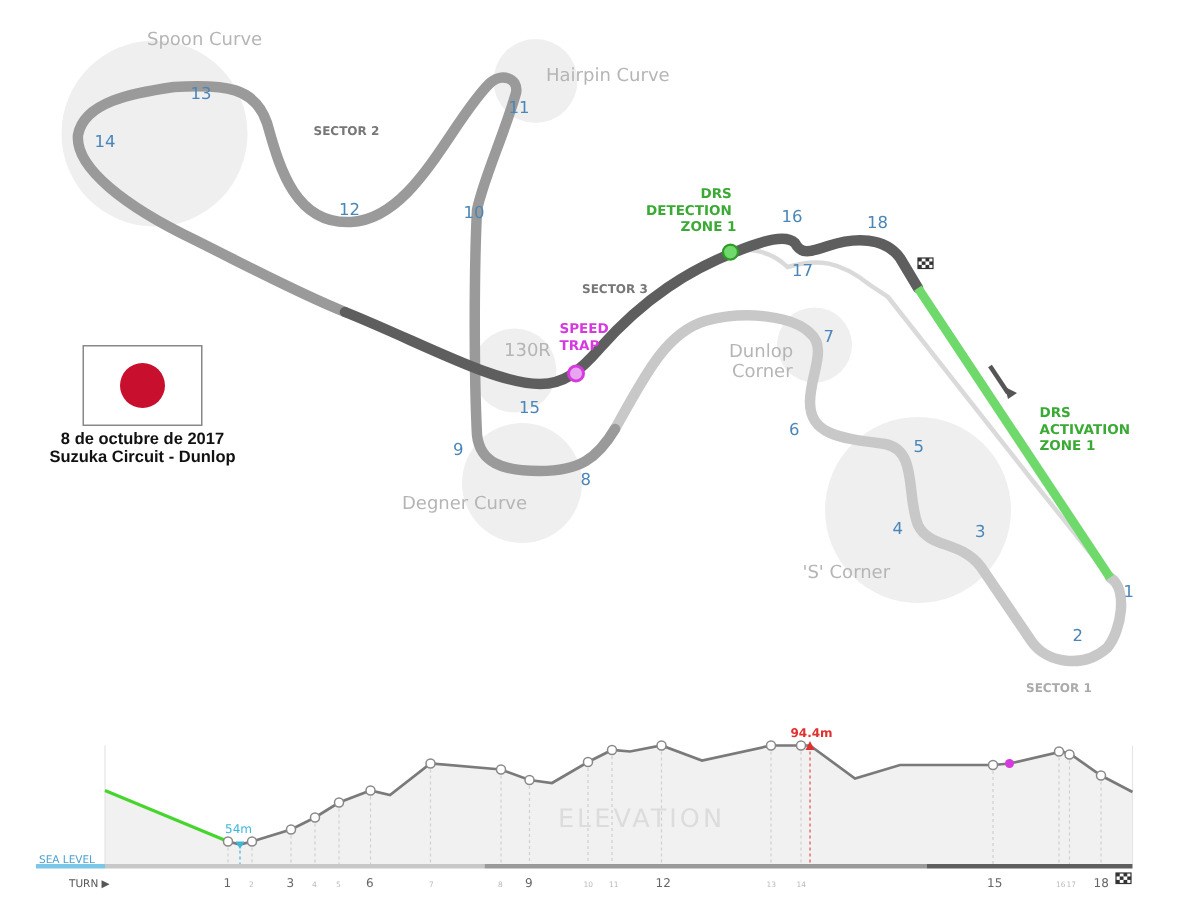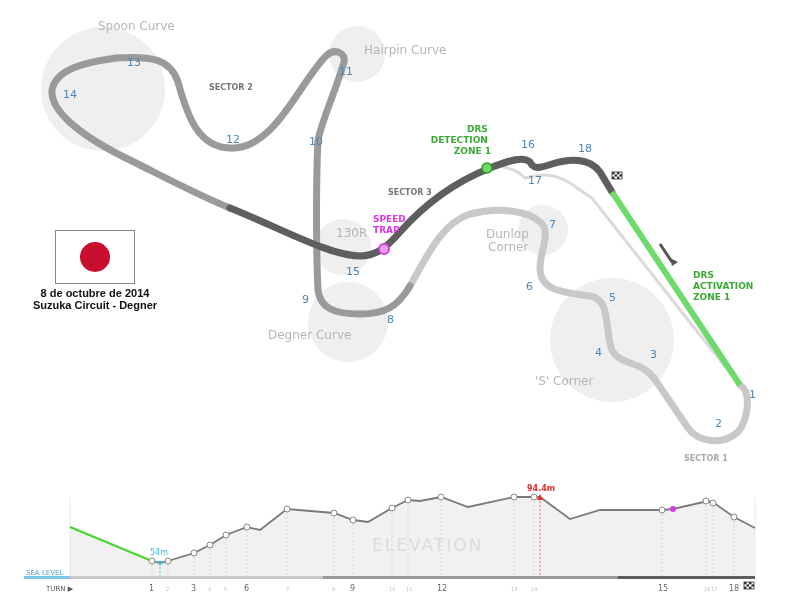--- a/index.html
+++ b/index.html
@@ -105,22 +105,22 @@
     <text class="turn-num" x="521" y="148">16</text>
     <text class="turn-num" x="528" y="184">17</text>
     <text class="turn-num" x="578" y="152">18</text>
   </g>
 </svg>
 
 <div class="info">
   <div class="flag">
       <div class="sun"></div>
     </div>
-  <div class="date">8 de octubre de 2014</div>
-  <div class="place">Suzuka Circuit - Degner</div>
+  <div class="date">8 de octubre de 2017</div>
+  <div class="place">Suzuka Circuit - Dunlop</div>
 </div>
 
 <svg id="elev" viewBox="0 480 800 120" width="800" height="120">
 
   <path d="M70,527 L152,561 L160,563 L168,561 L194,553 L210,545 L226,535 L247,527 L260,530 L287,509 L334,513 L353,520 L368,522 L392,508 L408,500 L420,501 L441,497 L468,507 L514,497 L534,497 L540,497 L570,519 L600,510 L662,510 L673,509 L708,501 L714,503 L734,517 L755,528 L755,576 L70,576 Z" fill="#f1f1f1"></path>
 
   <g stroke="#cfcfcf" stroke-width="0.8" stroke-dasharray="2,2">
     <line x1="70" y1="497" x2="70" y2="576" stroke="#e5e5e5" stroke-dasharray="none"></line>
     <line x1="152" y1="561" x2="152" y2="576"></line>
       <line x1="168" y1="561" x2="168" y2="576"></line>

